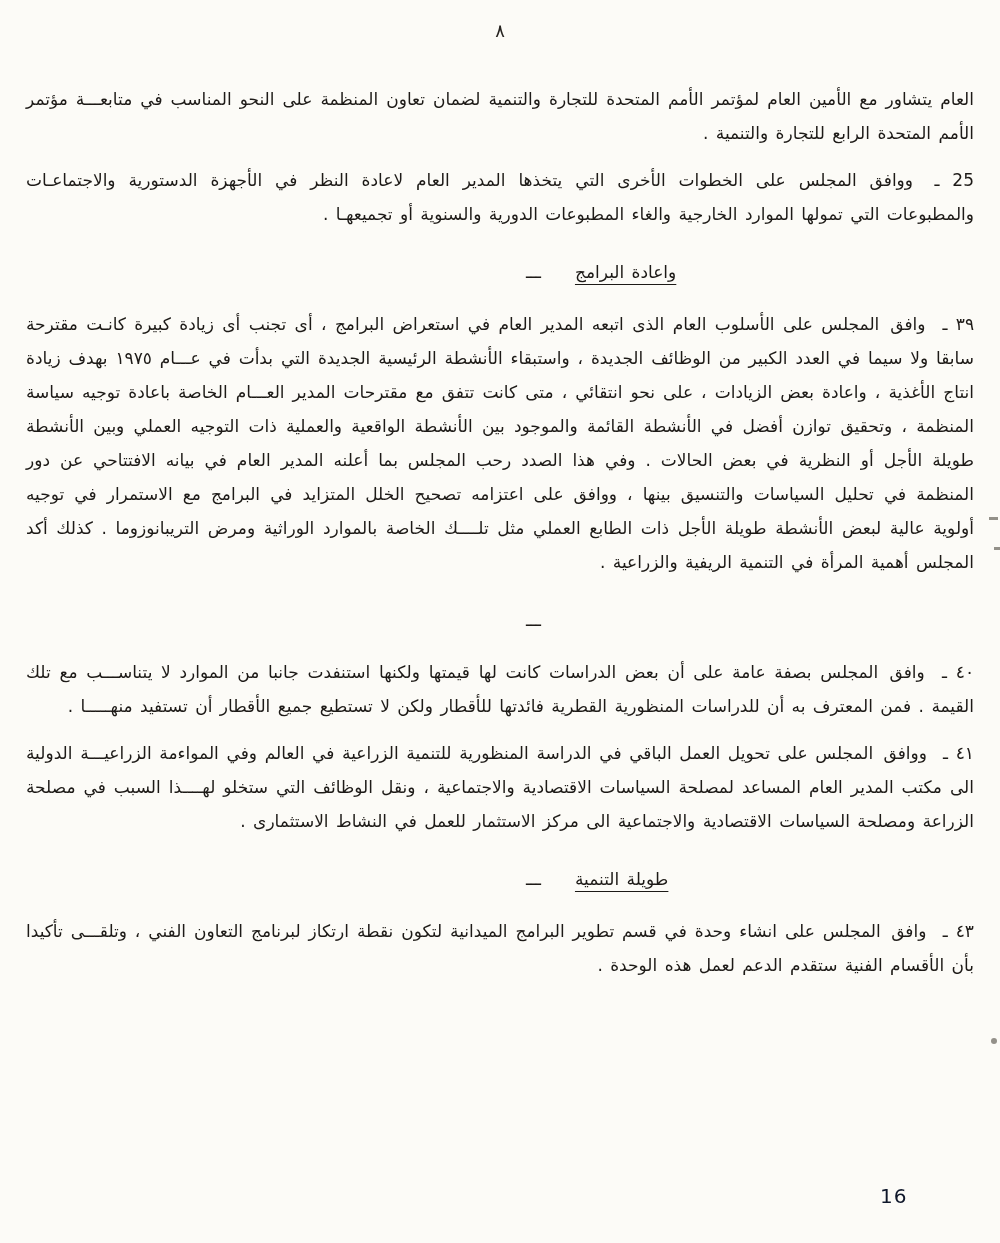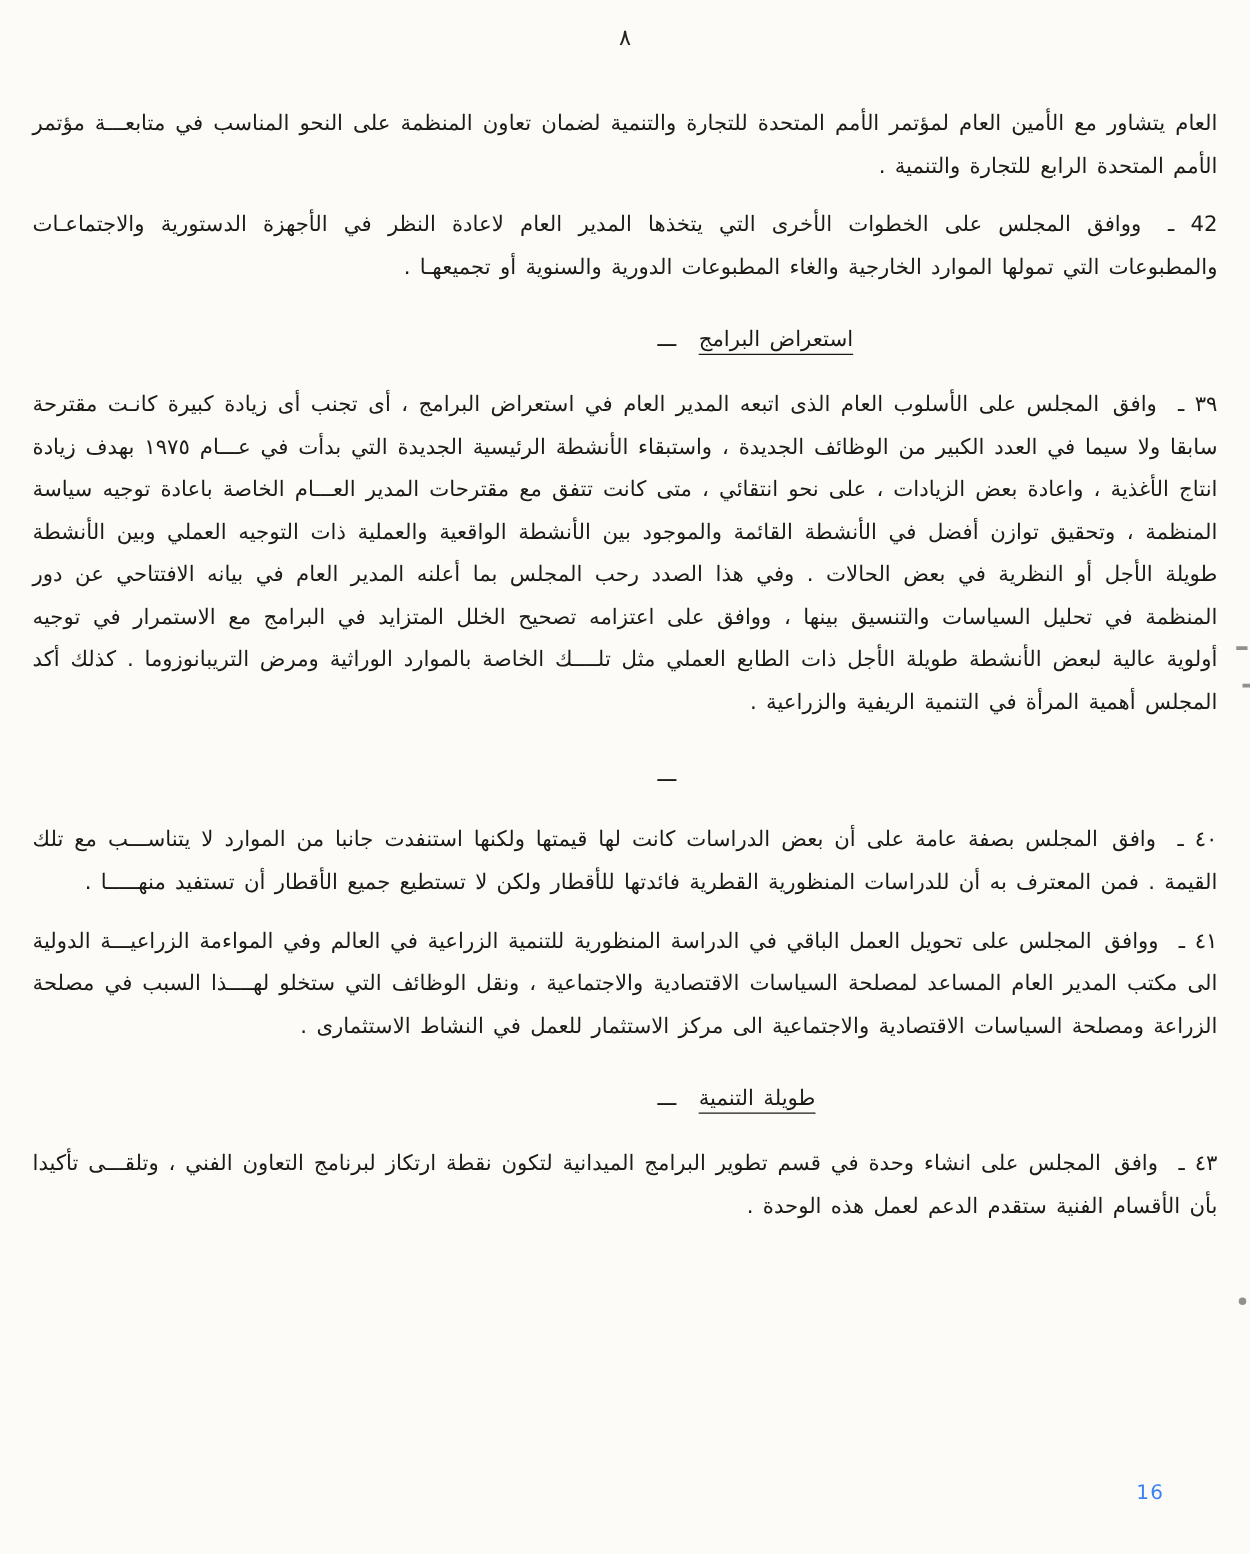--- a/index.html
+++ b/index.html
@@ -24,24 +24,23 @@
     left: 0;
     right: 0;
     text-align: center;
     font-size: 18px;
     color: #262320;
   }
   .page-number-bottom {
     position: absolute;
     top: 1184px;
     left: 880px;
-    font-size: 16px;
+    font-size: 20px;
     letter-spacing: 1px;
-    color: #3b82f6;
-    margin-left: 29px;
+    color: #0f172a;
   }
   .content {
     position: absolute;
     top: 82px;
     right: 26px;
     left: 26px;
     direction: rtl;
   }
   .para {
     margin: 0 0 13px 0;
@@ -56,21 +55,21 @@
     white-space: nowrap;
   }
   .lead {
     text-underline-offset: 5px;
     margin-left: 0.15em;
   }
   .heading {
     direction: ltr;
     display: flex;
     align-items: baseline;
-    gap: 18px;
+    gap: 34px;
     margin: 24px 0 18px 500px;
     font-size: 17px;
     line-height: 34px;
   }
   .heading .dash {
     color: #1d1a17;
   }
   .heading .heading-text {
     direction: rtl;
     text-decoration: underline;
@@ -93,27 +92,27 @@
 
   <div class="page-number-top">٨</div>
 
   <div class="content">
 
     <p class="para">
       <span class="ptext">العام يتشاور مع الأمين العام لمؤتمر الأمم المتحدة للتجارة والتنمية لضمان تعاون المنظمة على النحو المناسب في متابعـــة مؤتمر الأمم المتحدة الرابع للتجارة والتنمية .</span>
     </p>
 
     <p class="para">
-      <span class="num">42 ـ</span>
+      <span class="num">25 ـ</span>
       <span class="ptext">ووافق المجلس على الخطوات الأخرى التي يتخذها المدير العام لاعادة النظر في الأجهزة الدستورية والاجتماعـات والمطبوعات التي تمولها الموارد الخارجية والغاء المطبوعات الدورية والسنوية أو تجميعهـا .</span>
     </p>
 
     <div class="heading">
       <span class="dash">ـــ</span>
-      <span class="heading-text">استعراض البرامج</span>
+      <span class="heading-text">واعادة البرامج</span>
     </div>
 
     <p class="para">
       <span class="num">٣٩ ـ</span>
       <span class="lead">وافق</span>
       <span class="ptext">المجلس على الأسلوب العام الذى اتبعه المدير العام في استعراض البرامج ، أى تجنب أى زيادة كبيرة كانـت مقترحة سابقا ولا سيما في العدد الكبير من الوظائف الجديدة ، واستبقاء الأنشطة الرئيسية الجديدة التي بدأت في عـــام ١٩٧٥ بهدف زيادة انتاج الأغذية ، واعادة بعض الزيادات ، على نحو انتقائي ، متى كانت تتفق مع مقترحات المدير العـــام الخاصة باعادة توجيه سياسة المنظمة ، وتحقيق توازن أفضل في الأنشطة القائمة والموجود بين الأنشطة الواقعية والعملية ذات التوجيه العملي وبين الأنشطة طويلة الأجل أو النظرية في بعض الحالات . وفي هذا الصدد رحب المجلس بما أعلنه المدير العام في بيانه الافتتاحي عن دور المنظمة في تحليل السياسات والتنسيق بينها ، ووافق على اعتزامه تصحيح الخلل المتزايد في البرامج مع الاستمرار في توجيه أولوية عالية لبعض الأنشطة طويلة الأجل ذات الطابع العملي مثل تلــــك الخاصة بالموارد الوراثية ومرض التريبانوزوما . كذلك أكد المجلس أهمية المرأة في التنمية الريفية والزراعية .</span>
     </p>
 
     <div class="heading">
       <span class="dash">ـــ</span>

